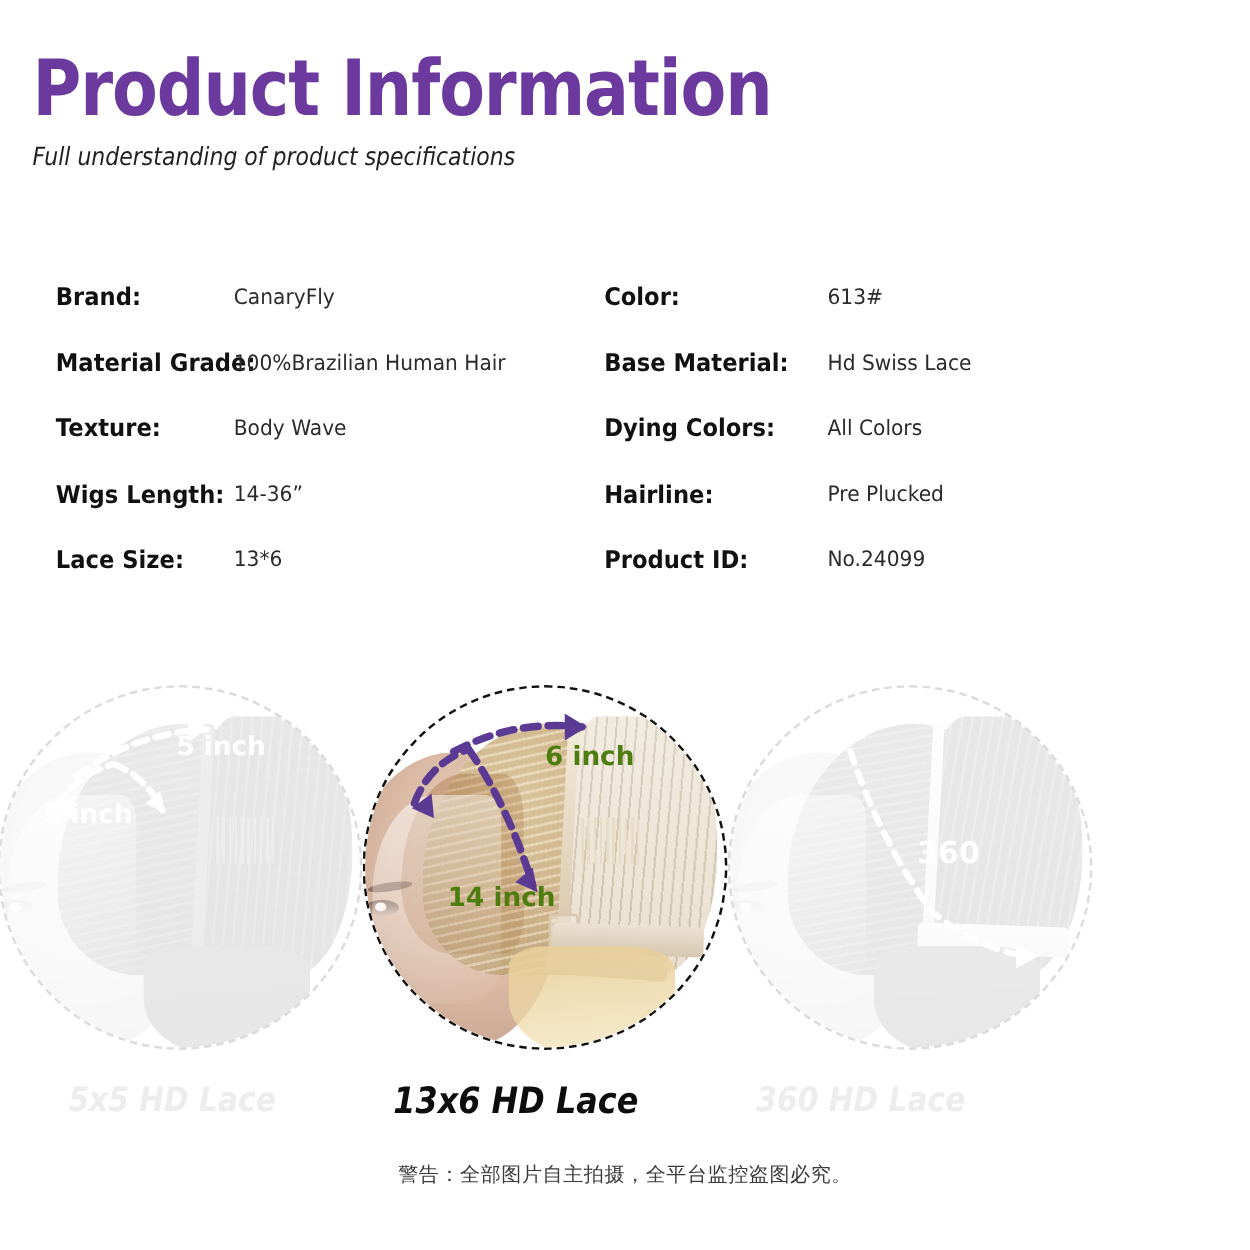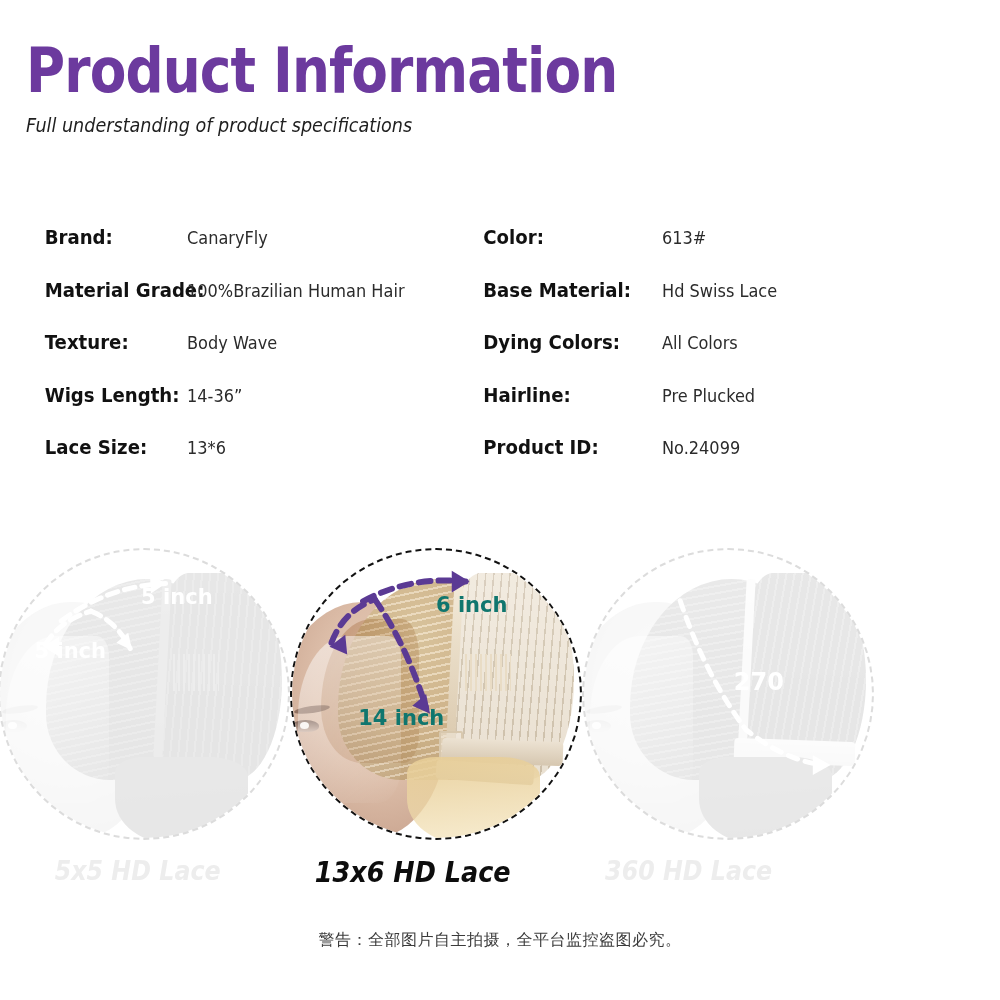--- a/index.html
+++ b/index.html
@@ -204,41 +204,41 @@
       linear-gradient(#4b453f,#302b27);
   }
   .v360 .hair-tail{background:linear-gradient(175deg,#4a443e,#332e2a);}
 
   
   .measure-label{
     position:absolute;
     font-family:"DejaVu Sans", sans-serif;
     font-weight:bold;
     font-size:21px;
-    color:#0f766e;
+    color:#4d7c0f;
     white-space:nowrap;
     -webkit-text-stroke:3.5px #ffffff;
     paint-order:stroke fill;
     z-index:5;
   }
   .measure-label.white{color:#ffffff;-webkit-text-stroke:3.5px #ffffff;}
   .measure-label span{-webkit-text-stroke:0;position:relative;}
 
   .m-6inch{left:50%;top:15%;}
   .m-13inch{left:23%;top:54%;}
   .m-5a{left:49%;top:12%;}
   .m-5b{left:12%;top:31%;}
   .m-360{left:52%;top:41%;font-size:24px;}
 
   .arrow-svg{position:absolute;inset:0;z-index:4;pointer-events:none;}
 
   
   #lace-captions{
     position:absolute;left:0;top:855px;width:826px;height:50px;
-    display:flex;justify-content:center;
+    display:flex;justify-content:center;align-items:center;
   }
   .lace-caption{
     width:333px;text-align:center;
     font-family:"DejaVu Sans", sans-serif;
     font-style:italic;font-weight:bold;
     font-size:27px;color:#ededed;
     transform:scaleX(.88);
   }
   .lace-caption.active{color:#0d0d0d;font-size:29px;}
 
@@ -392,21 +392,21 @@
         <div class="lace-veil"></div>
       </div>
       <svg class="arrow-svg" viewBox="0 0 292 292">
         <g stroke="#ffffff" stroke-width="5" fill="none" stroke-dasharray="10 8" stroke-linecap="round">
           <path d="M92 34 Q118 120 164 182 Q204 214 244 218"></path>
         </g>
         <polygon points="90,30 78,46 98,48" fill="#ffffff"></polygon>
         <polygon points="250,218 232,208 232,228" fill="#ffffff"></polygon>
       </svg>
       <div class="measure-label white m-360">
-        <span>270</span>
+        <span>360</span>
       </div>
     </div>
   </div>
 
 </div>
 
 <div id="lace-captions">
   <div class="lace-caption">5x5 HD Lace</div>
   <div class="lace-caption active">13x6 HD Lace</div>
   <div class="lace-caption">360 HD Lace</div>

